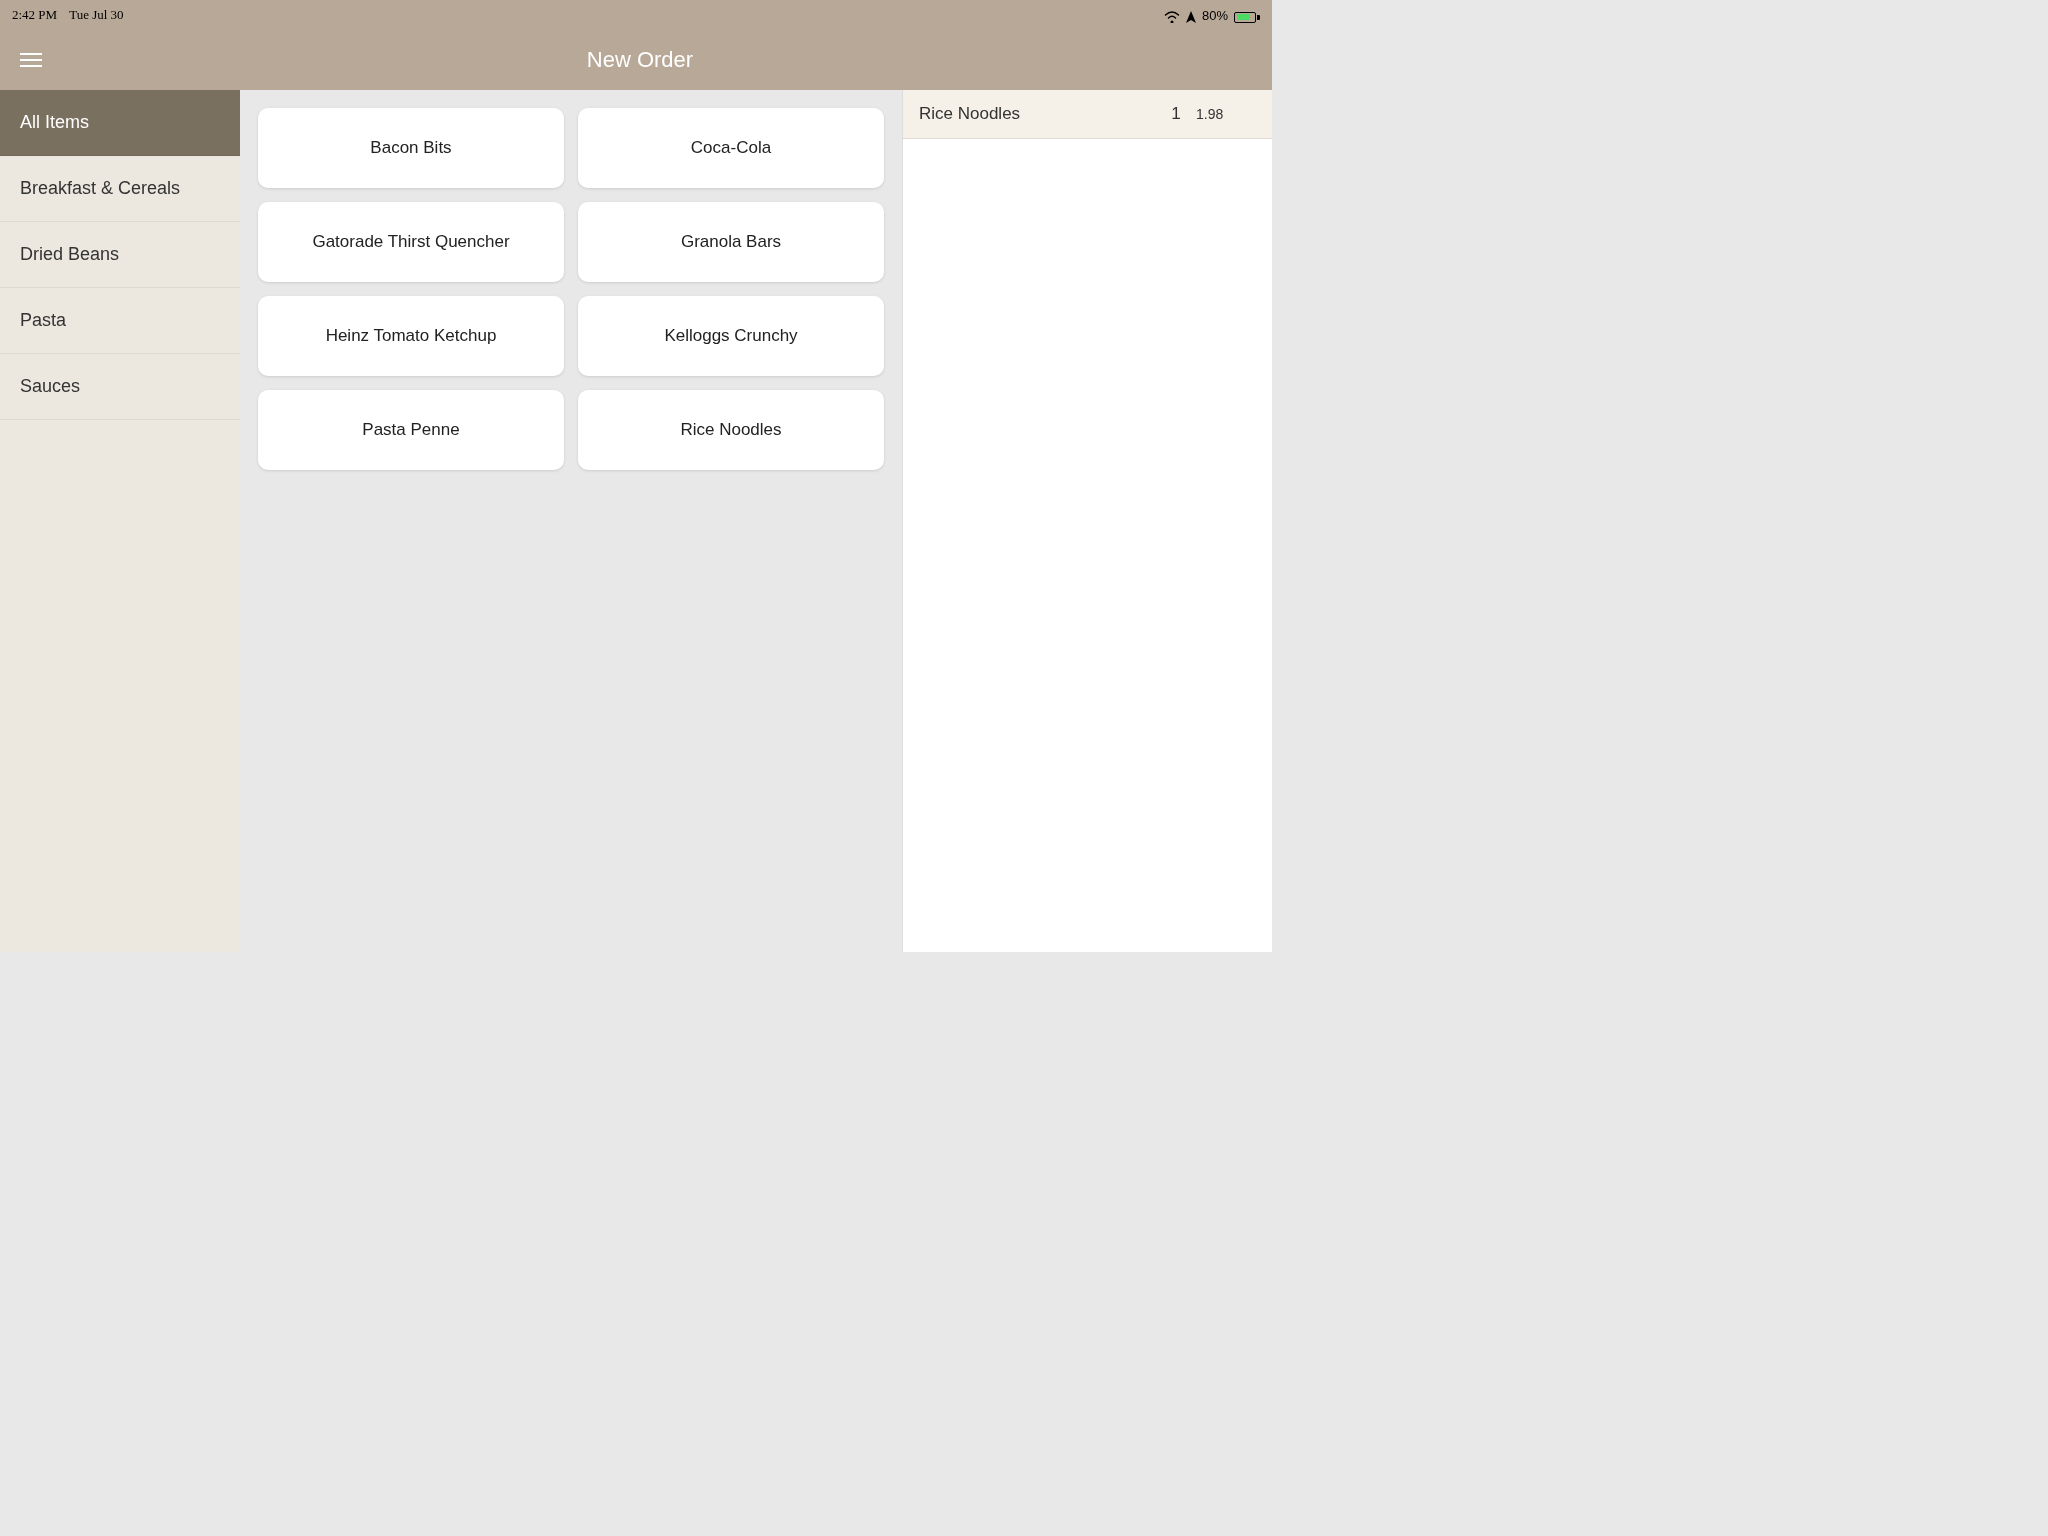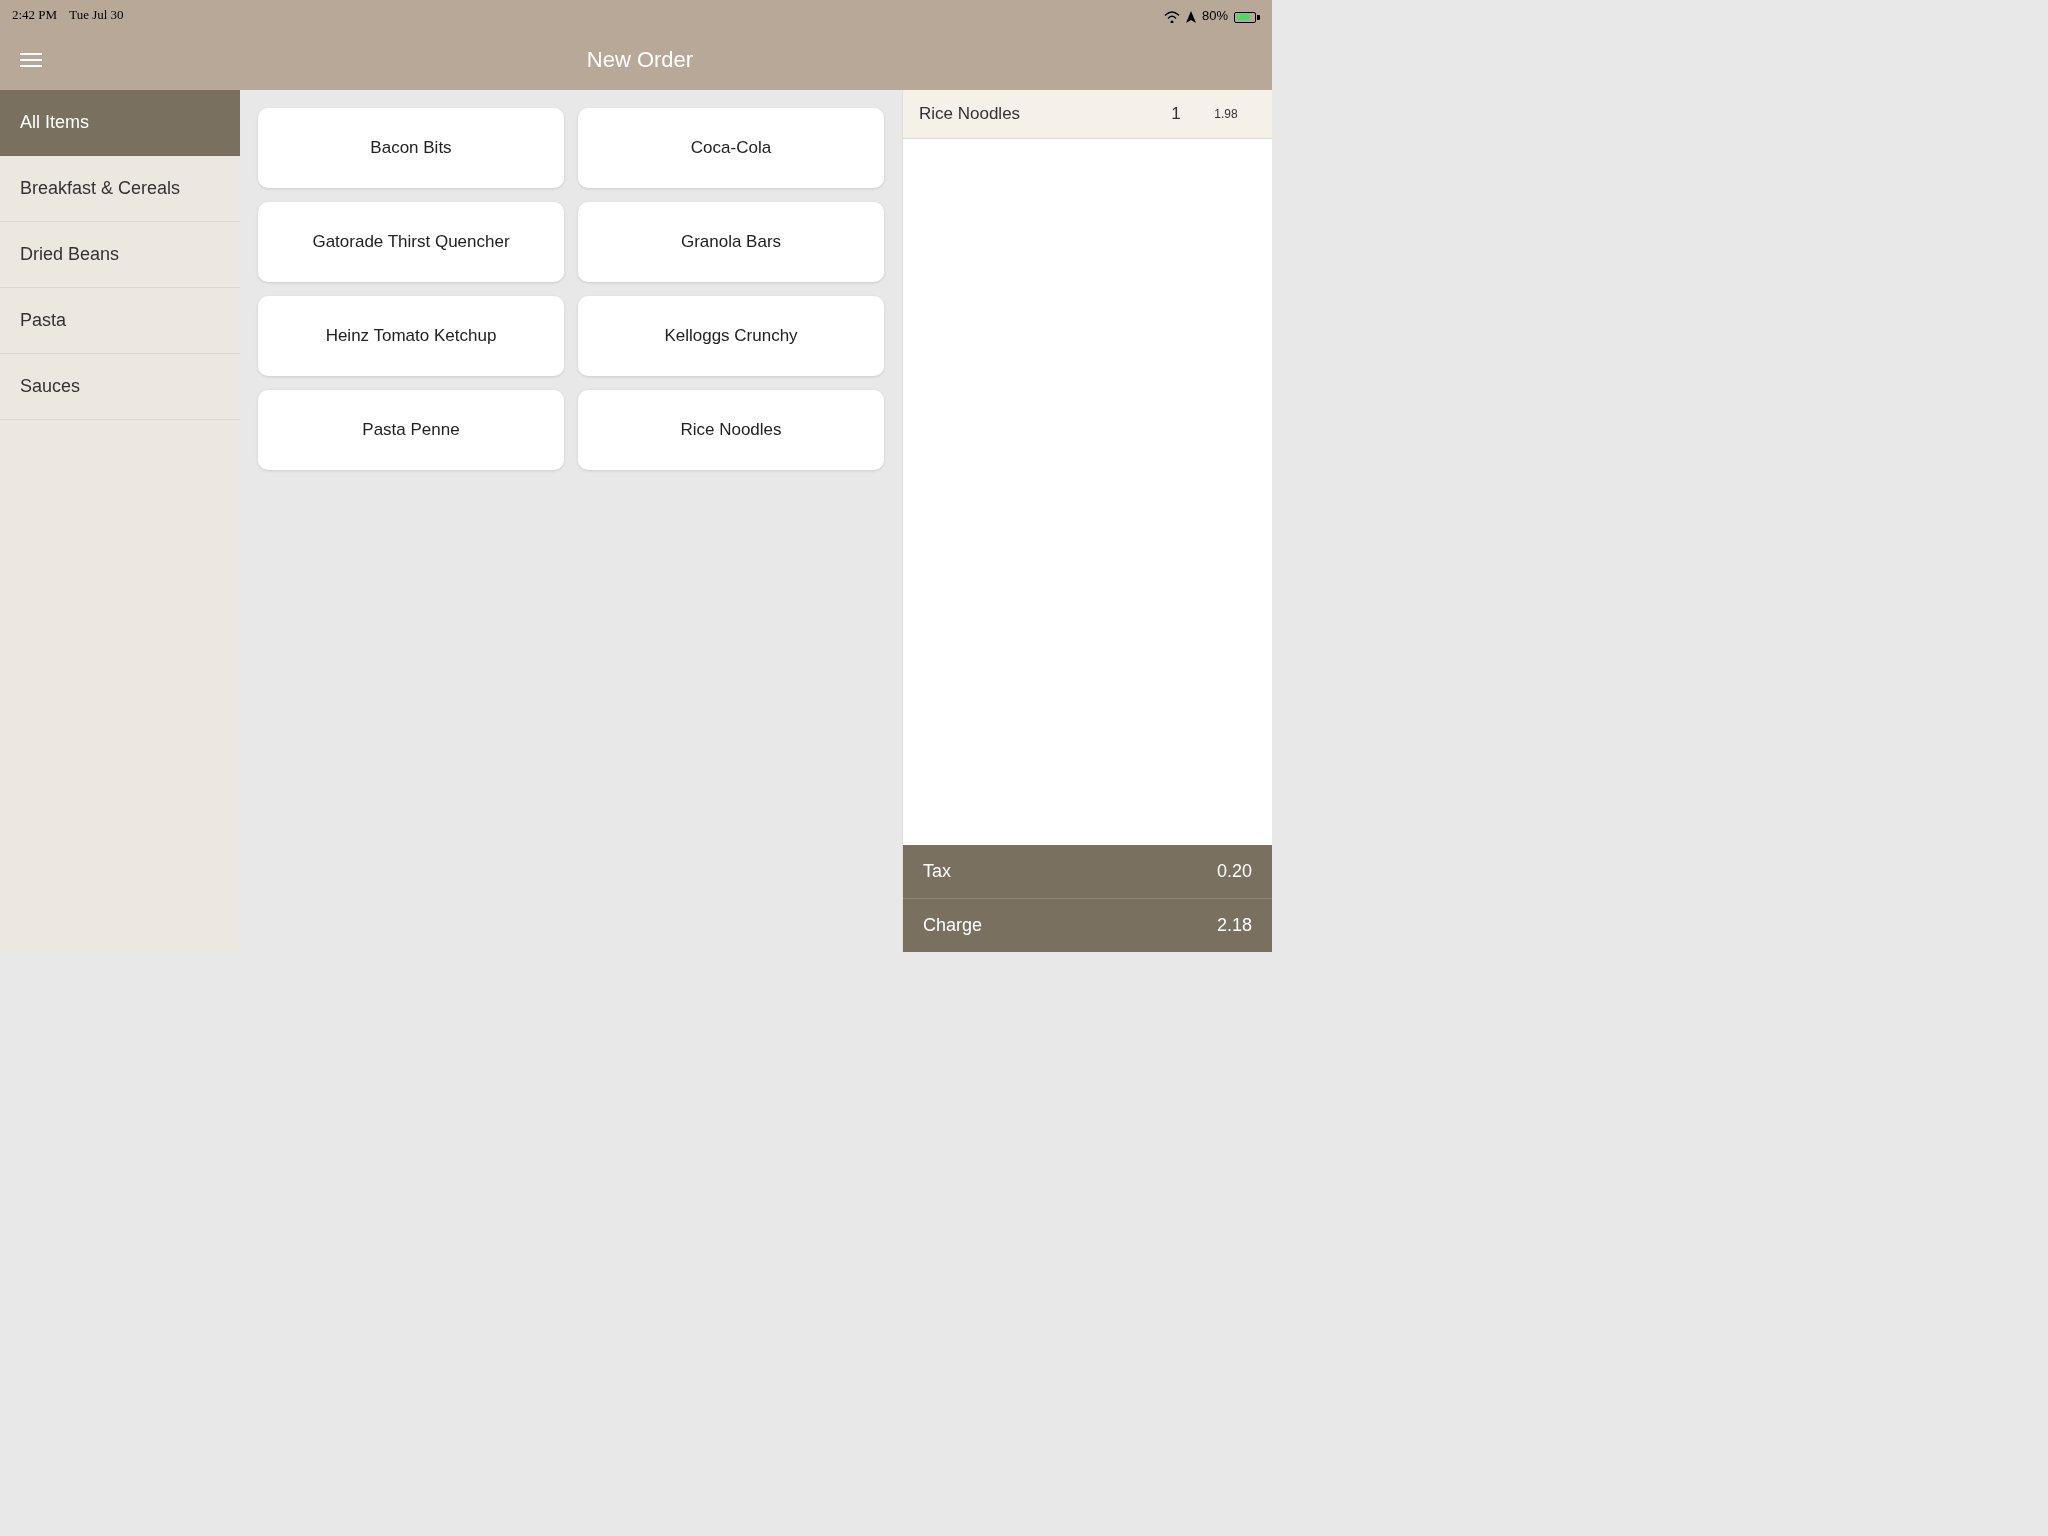--- a/index.html
+++ b/index.html
@@ -119,21 +119,21 @@
     }
     .order-item-row {
       display: flex;
       align-items: center;
       padding: 14px 16px;
       background: #f5f0e8;
       border-bottom: 1px solid #e0dbd0;
     }
     .order-item-name { flex: 1; font-size: 17px; color: #333; }
     .order-item-qty { font-size: 17px; color: #333; width: 40px; text-align: center; }
-    .order-item-price { font-size: 12px; color: #333; width: 60px; text-align: center; }
+    .order-item-price { font-size: 14px; color: #333; width: 60px; text-align: left; }
 
     .order-footer {
       background: #7a7060;
       color: #fff;
       padding: 0;
     }
     .order-footer-row {
       display: flex;
       justify-content: space-between;
       align-items: center;
@@ -242,25 +242,15 @@
   </div>
 
   <div class="order-panel">
     <div class="order-list">
       <div class="order-item-row">
         <span class="order-item-name">Rice Noodles</span>
         <span class="order-item-qty">1</span>
         <span class="order-item-price">1.98</span>
       </div>
     </div>
-    <div class="order-footer">
-      <div class="order-footer-row">
-        <span>Tax</span>
-        <span>0.20</span>
-      </div>
-      <div class="order-footer-row">
-        <span>Charge</span>
-        <span>2.18</span>
-      </div>
-    </div>
   </div>
 
 </div>
 
 </body></html>

